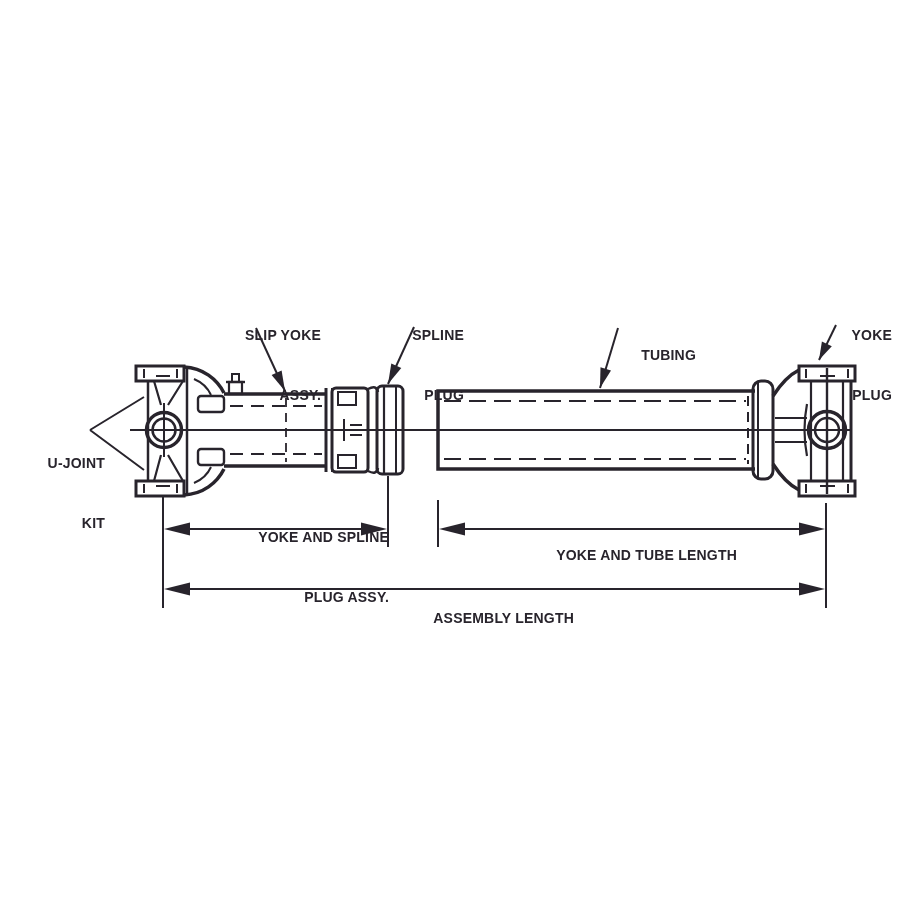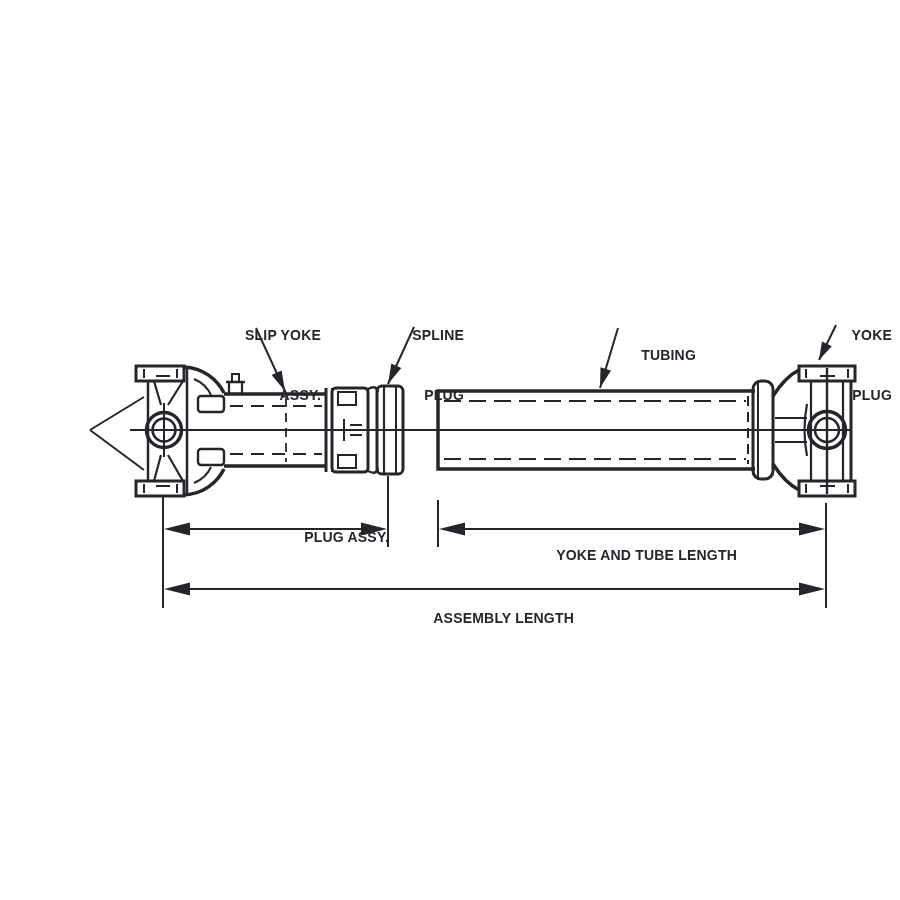--- a/index.html
+++ b/index.html
@@ -130,20 +130,24 @@
       <polygon class="fill" points="825,529 799,522.5 799,535.5"></polygon>
     </g>
 
     <g>
       <line x1="168" y1="589" x2="821" y2="589" stroke-width="2"></line>
       <polygon class="fill" points="164,589 190,582.5 190,595.5"></polygon>
       <polygon class="fill" points="825,589 799,582.5 799,595.5"></polygon>
     </g>
   </svg>
 
+  <div class="lbl" style="left:15px; top:413px; width:90px;">
+    <span>U-JOINT</span>
+    <span>KIT</span>
+  </div>
 
   <div class="lbl" style="left:171px; top:285px; width:150px;">
     <span>SLIP YOKE</span>
     <span>ASSY.</span>
   </div>
 
   <div class="lbl" style="left:344px; top:285px; width:120px;">
     <span>SPLINE</span>
     <span>PLUG</span>
   </div>
@@ -151,20 +155,21 @@
   <div class="lbl" style="left:576px; top:305px; width:120px;">
     <span>TUBING</span>
   </div>
 
   <div class="lbl" style="left:772px; top:285px; width:120px;">
     <span>YOKE</span>
     <span>PLUG</span>
   </div>
 
   <div class="lbl" style="left:199px; top:487px; width:190px;">
+    <span>YOKE AND SPLINE</span>
     <span>PLUG ASSY.</span>
   </div>
 
   <div class="lbl" style="left:354px; top:568px; width:220px;">
     <span>ASSEMBLY LENGTH</span>
   </div>
 
   <div class="lbl" style="left:487px; top:505px; width:250px;">
     <span>YOKE AND TUBE LENGTH</span>
   </div>

